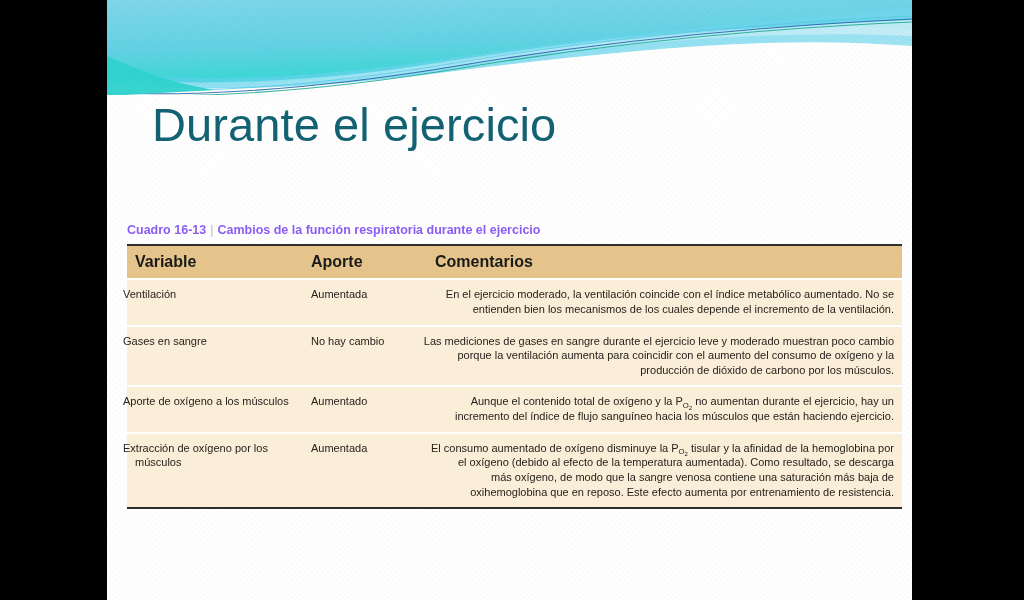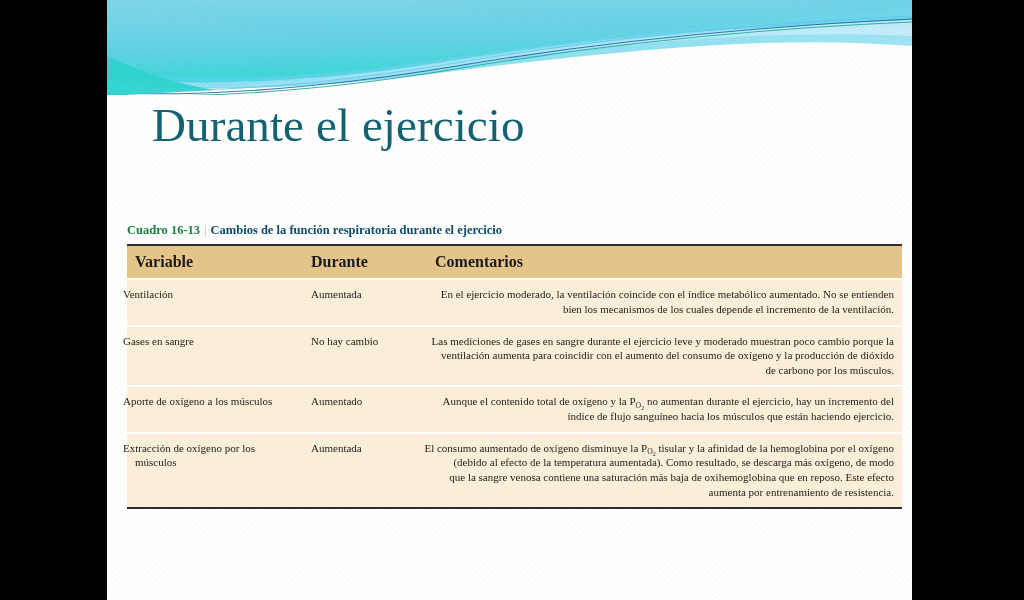--- a/index.html
+++ b/index.html
@@ -10,21 +10,20 @@
     background: #000000;
     overflow: hidden;
     font-family: "Liberation Sans", sans-serif;
   }
 
   #slide-root {
     position: relative;
     width: 1024px;
     height: 552px;
     background: #000000;
-    font-family: Liberation Serif, serif;
   }
 
   
   .slide-canvas {
     position: absolute;
     left: 107px;
     top: 0px;
     width: 805px;
     height: 600px;
     background: #ffffff;
@@ -70,27 +69,27 @@
     width: 775px;
   }
 
   .table-caption {
     font-size: 12.5px;
     font-weight: bold;
     line-height: 1.1;
     padding-bottom: 6px;
     white-space: nowrap;
   }
-  .caption-number { color: #15803d; margin-top: 21px; }
+  .caption-number { color: #8b5cf6; margin-top: 21px; }
   .caption-divider {
     color: #b9b9b9;
     font-weight: normal;
     padding: 0 4px;
   }
-  .caption-text { color: #0c4a6e; text-align: right; }
+  .caption-text { color: #8b5cf6; text-align: right; }
 
   .caption-rule {
     height: 2.5px;
     background: #2e2e2e;
     width: 100%;
   }
 
   .data-table {
     width: 100%;
     border-collapse: collapse;
@@ -196,21 +195,21 @@
 
       <table class="data-table">
         <colgroup>
           <col class="col-variable">
           <col class="col-cambio">
           <col class="col-coment">
         </colgroup>
         <thead>
           <tr>
             <th>Variable</th>
-            <th>Durante</th>
+            <th>Aporte</th>
             <th>Comentarios</th>
           </tr>
         </thead>
         <tbody>
 
           <tr>
             <td class="cell-hang">Ventilación</td>
             <td>Aumentada</td>
             <td class="cell-comment">En el ejercicio moderado, la ventilación coincide con el índice metabólico aumentado. No se entienden bien los mecanismos de los cuales depende el incremento de la ventilación.</td>
           </tr>

